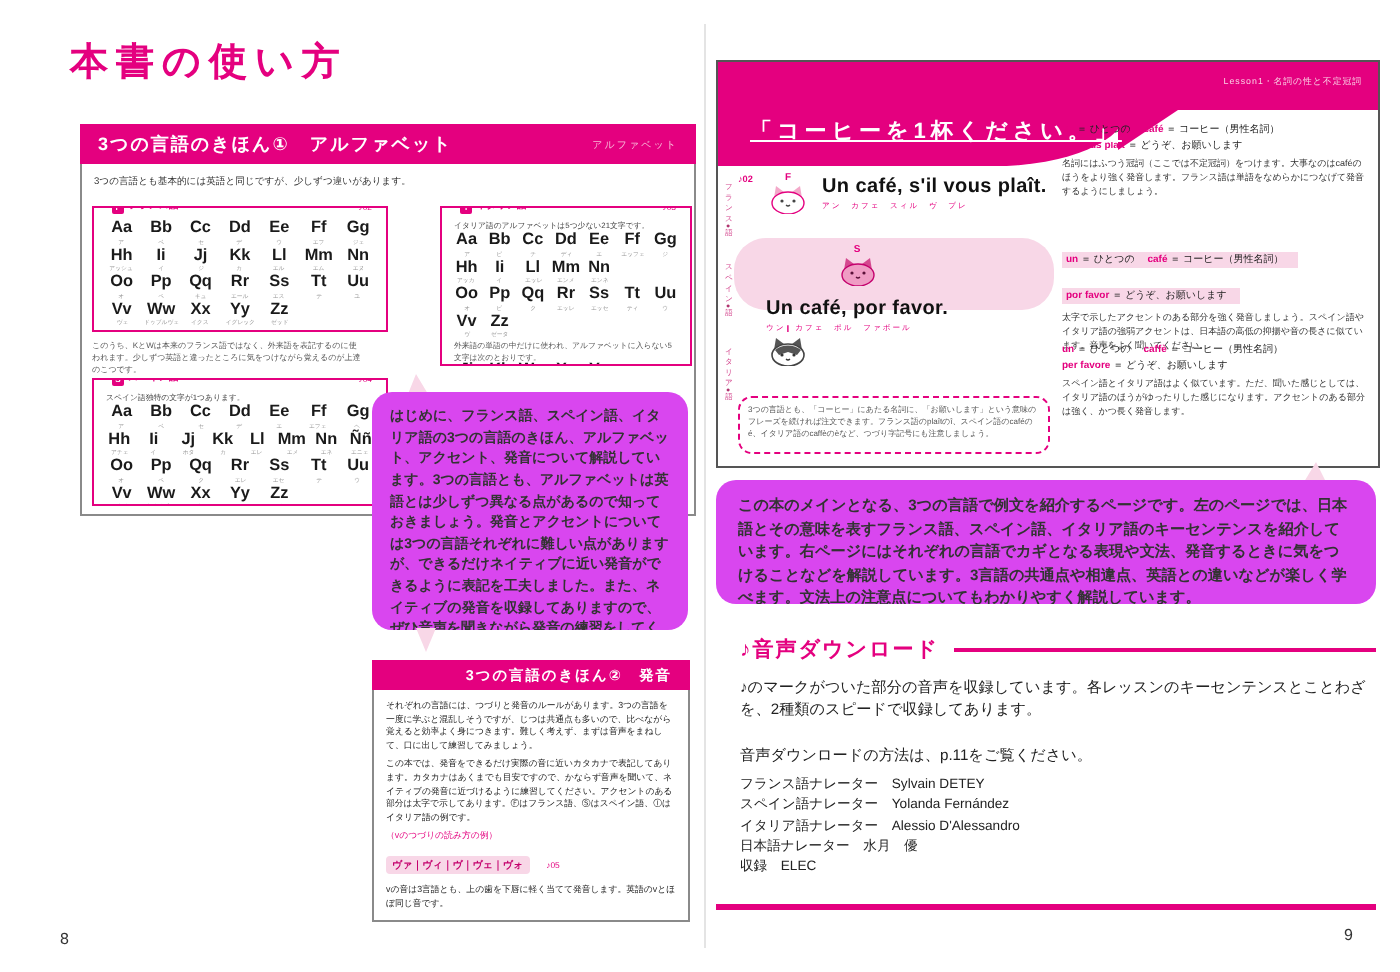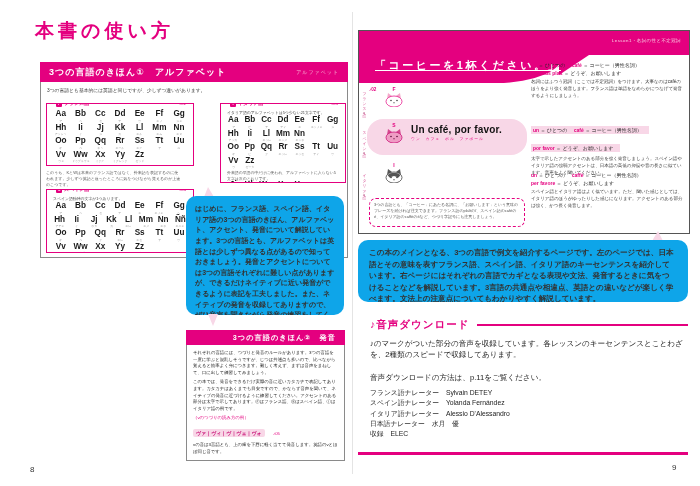--- a/index.html
+++ b/index.html
@@ -28,21 +28,21 @@
           color:#e4007f;line-height:6px;}
   .aintro{font-size:3.9px;color:#444;margin:0 0 1px 2px;}
   .arow{display:flex;margin-bottom:1px;}
   .acell{display:inline-flex;flex-direction:column;align-items:center;box-sizing:border-box;}
   .acell b{font-size:8.2px;line-height:8.5px;color:#1a1a1a;letter-spacing:0;}
   .acell i{font-style:normal;font-size:3.2px;line-height:4px;color:#999;white-space:nowrap;
            transform:scale(.9);}
   .anote{position:absolute;font-size:4px;line-height:1.5;color:#555;}
   .anote-in{font-size:3.9px;line-height:1.45;color:#555;margin:1px 2px 0 2px;}
 
-  .bubble{position:absolute;background:#0ea5e9;border-radius:10px;box-sizing:border-box;
+  .bubble{position:absolute;background:#d946ef;border-radius:10px;box-sizing:border-box;
           font-weight:bold;color:#333;overflow:hidden;z-index:6;}
   .bubL{left:186px;top:196px;width:158px;height:119px;padding:8px 9px;font-size:7px;line-height:1.52;}
   .tail{position:absolute;width:0;height:0;z-index:6;}
   .tailL-up{left:204px;top:187px;border-left:4px solid transparent;border-right:6px solid transparent;
             border-bottom:10px solid #f8d7e7;}
   .tailL-dn{left:208px;top:314px;border-left:5px solid transparent;border-right:5px solid transparent;
             border-top:12px solid #f8d7e7;}
 
   .bar2{left:186px;top:330px;width:159px;height:15px;font-size:7.2px;letter-spacing:1px;justify-content:flex-end;}
   .body2{position:absolute;left:186px;top:345px;width:159px;height:116px;border:1px solid #8a8a8a;
@@ -550,23 +550,27 @@
         <i class="catletter">F</i>
         <svg width="20" height="15" viewBox="0 0 20 15">
           <polygon points="3,7 4,1 8,4" fill="#f3a8c9"></polygon>
             <polygon points="17,7 16,1 12,4" fill="#f3a8c9"></polygon>
           <ellipse cx="10" cy="9.5" rx="8" ry="5.5" fill="#fff" stroke="#e4007f" stroke-width="0.7"></ellipse>
           <circle cx="7" cy="8.5" r="0.8" fill="#444"></circle>
             <circle cx="13" cy="8.5" r="0.8" fill="#444"></circle>
           <path d="M9 10.5 q1 1 2 0" stroke="#444" fill="none" stroke-width="0.6"></path>
         </svg>
       </span>
-    </div>
-
-    <div class="srow" style="top:91px;">
+      <span class="stext">
+        <b>Un café, s'il vous plaît.</b>
+        <i class="sruby">アン　カフェ　スィル　ヴ　プレ</i>
+      </span>
+    </div>
+
+    <div class="srow" style="top:91px;flex-direction:column;">
       <span class="catcol">
         <i class="catletter">S</i>
         <svg width="20" height="15" viewBox="0 0 20 15">
           <polygon points="3,7 4,1 8,4" fill="#d4488f"></polygon>
             <polygon points="17,7 16,1 12,4" fill="#d4488f"></polygon>
           <ellipse cx="10" cy="9.5" rx="8" ry="5.5" fill="#ef9cc4" stroke="#c4006d" stroke-width="0.7"></ellipse>
           <circle cx="7" cy="8.5" r="0.8" fill="#5a1038"></circle>
             <circle cx="13" cy="8.5" r="0.8" fill="#5a1038"></circle>
           <path d="M9 10.5 q1 1 2 0" stroke="#5a1038" fill="none" stroke-width="0.6"></path>
         </svg>

